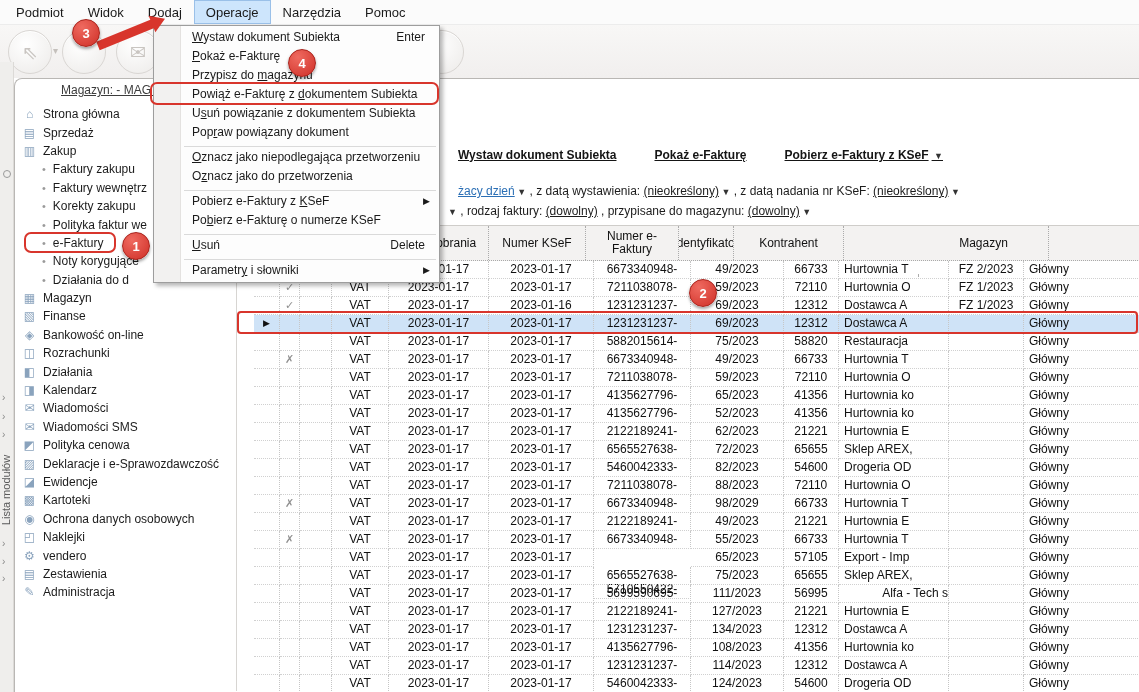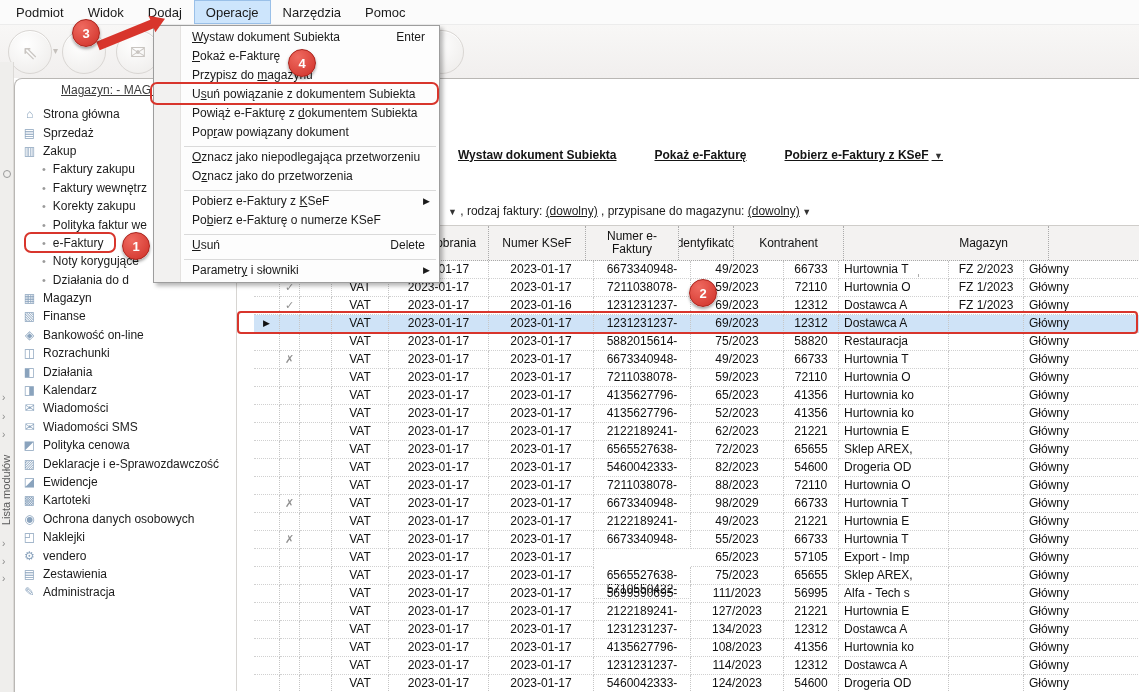--- a/index.html
+++ b/index.html
@@ -240,20 +240,21 @@
           <span class="mod-ic">✎</span>
           <span>Administracja</span>
         </div>
       </div>
     <div id="main">
       <div id="links-row">
           <span class="act-link">Wystaw dokument Subiekta</span>
           <span class="act-link">Pokaż e-Fakturę</span>
           <span class="act-link">Pobierz e-Faktury z KSeF<span class="caret-sm"> ▼</span></span>
         </div>
+      <div id="filter1" class="filter-line" style="left:220px; top:105px;"><span class="fseg-blue">żacy dzień</span><span class="fseg-caret"> ▼</span><span> , z datą wystawienia: </span><span class="fseg-link">(nieokreślony)</span><span class="fseg-caret"> ▼</span><span> , z datą nadania nr KSeF: </span><span class="fseg-link">(nieokreślony)</span><span class="fseg-caret"> ▼</span></div>
       <div id="filter2" class="filter-line" style="left:210px; top:125px;"><span class="fseg-caret">▼</span><span> , rodzaj faktury: </span><span class="fseg-link">(dowolny)</span><span> , przypisane do magazynu: </span><span class="fseg-link">(dowolny)</span><span class="fseg-caret"> ▼</span></div>
       <div id="table">
           <div class="t-header">
             <div class="t-hcell" style="width: 26px;">
               <span></span>
             </div>
             <div class="t-hcell" style="width: 20px;">
               <span></span>
             </div>
             <div class="t-hcell" style="width: 32px;">
@@ -540,21 +541,21 @@
           <div class="t-row">
             <div class="t-cell marker" style="width: 26px;"></div>
             <div class="t-cell check" style="width: 20px;"></div>
             <div class="t-cell" style="width: 32px;"></div>
             <div class="t-cell" style="width: 57px;">VAT</div>
             <div class="t-cell" style="width: 100px;">2023-01-17</div>
             <div class="t-cell" style="width: 105px;">2023-01-17</div>
             <div class="t-cell" style="width: 97px;">5699590695-</div>
             <div class="t-cell" style="width: 93px;">111/2023</div>
             <div class="t-cell" style="width: 55px;">56995</div>
-            <div class="t-cell al" style="width: 110px;">Alfa - Tech s</div>
+            <div class="t-cell al" style="width: 110px; text-align: right;">Alfa - Tech s</div>
             <div class="t-cell" style="width: 75px;"></div>
             <div class="t-cell al" style="width: 130px;">Główny</div>
           </div>
           <div class="t-row">
             <div class="t-cell marker" style="width: 26px;"></div>
             <div class="t-cell check" style="width: 20px;"></div>
             <div class="t-cell" style="width: 32px;"></div>
             <div class="t-cell" style="width: 57px;">VAT</div>
             <div class="t-cell" style="width: 100px;">2023-01-17</div>
             <div class="t-cell" style="width: 105px;">2023-01-17</div>
@@ -622,22 +623,22 @@
             <div class="t-cell al" style="width: 130px;">Główny</div>
           </div>
         </div>
     </div>
   </div>
 
   <div id="ctxmenu">
       <div class="ctx-item"><span><u>W</u>ystaw dokument Subiekta</span><span class="ctx-shortcut">Enter</span></div>
       <div class="ctx-item"><span><u>P</u>okaż e-Fakturę</span></div>
       <div class="ctx-item"><span>Przypisz do <u>m</u>agazynu</span></div>
+      <div class="ctx-item"><span>Powiąż e-Fakturę z <u>d</u>okumentem Subiekta</span></div>
       <div class="ctx-item"><span>U<u>s</u>uń powiązanie z dokumentem Subiekta</span></div>
-      <div class="ctx-item"><span>Powiąż e-Fakturę z <u>d</u>okumentem Subiekta</span></div>
       <div class="ctx-item"><span>Pop<u>r</u>aw powiązany dokument</span></div>
       <div class="ctx-sep"></div>
       <div class="ctx-item"><span><u>O</u>znacz jako niepodlegająca przetworzeniu</span></div>
       <div class="ctx-item"><span>O<u>z</u>nacz jako do przetworzenia</span></div>
       <div class="ctx-sep"></div>
       <div class="ctx-item"><span>Pobierz e-Faktury z <u>K</u>SeF</span><span class="ctx-subarrow">▶</span></div>
       <div class="ctx-item"><span>Po<u>b</u>ierz e-Fakturę o numerze KSeF</span></div>
       <div class="ctx-sep"></div>
       <div class="ctx-item"><span><u>U</u>suń</span><span class="ctx-shortcut">Delete</span></div>
       <div class="ctx-sep"></div>

